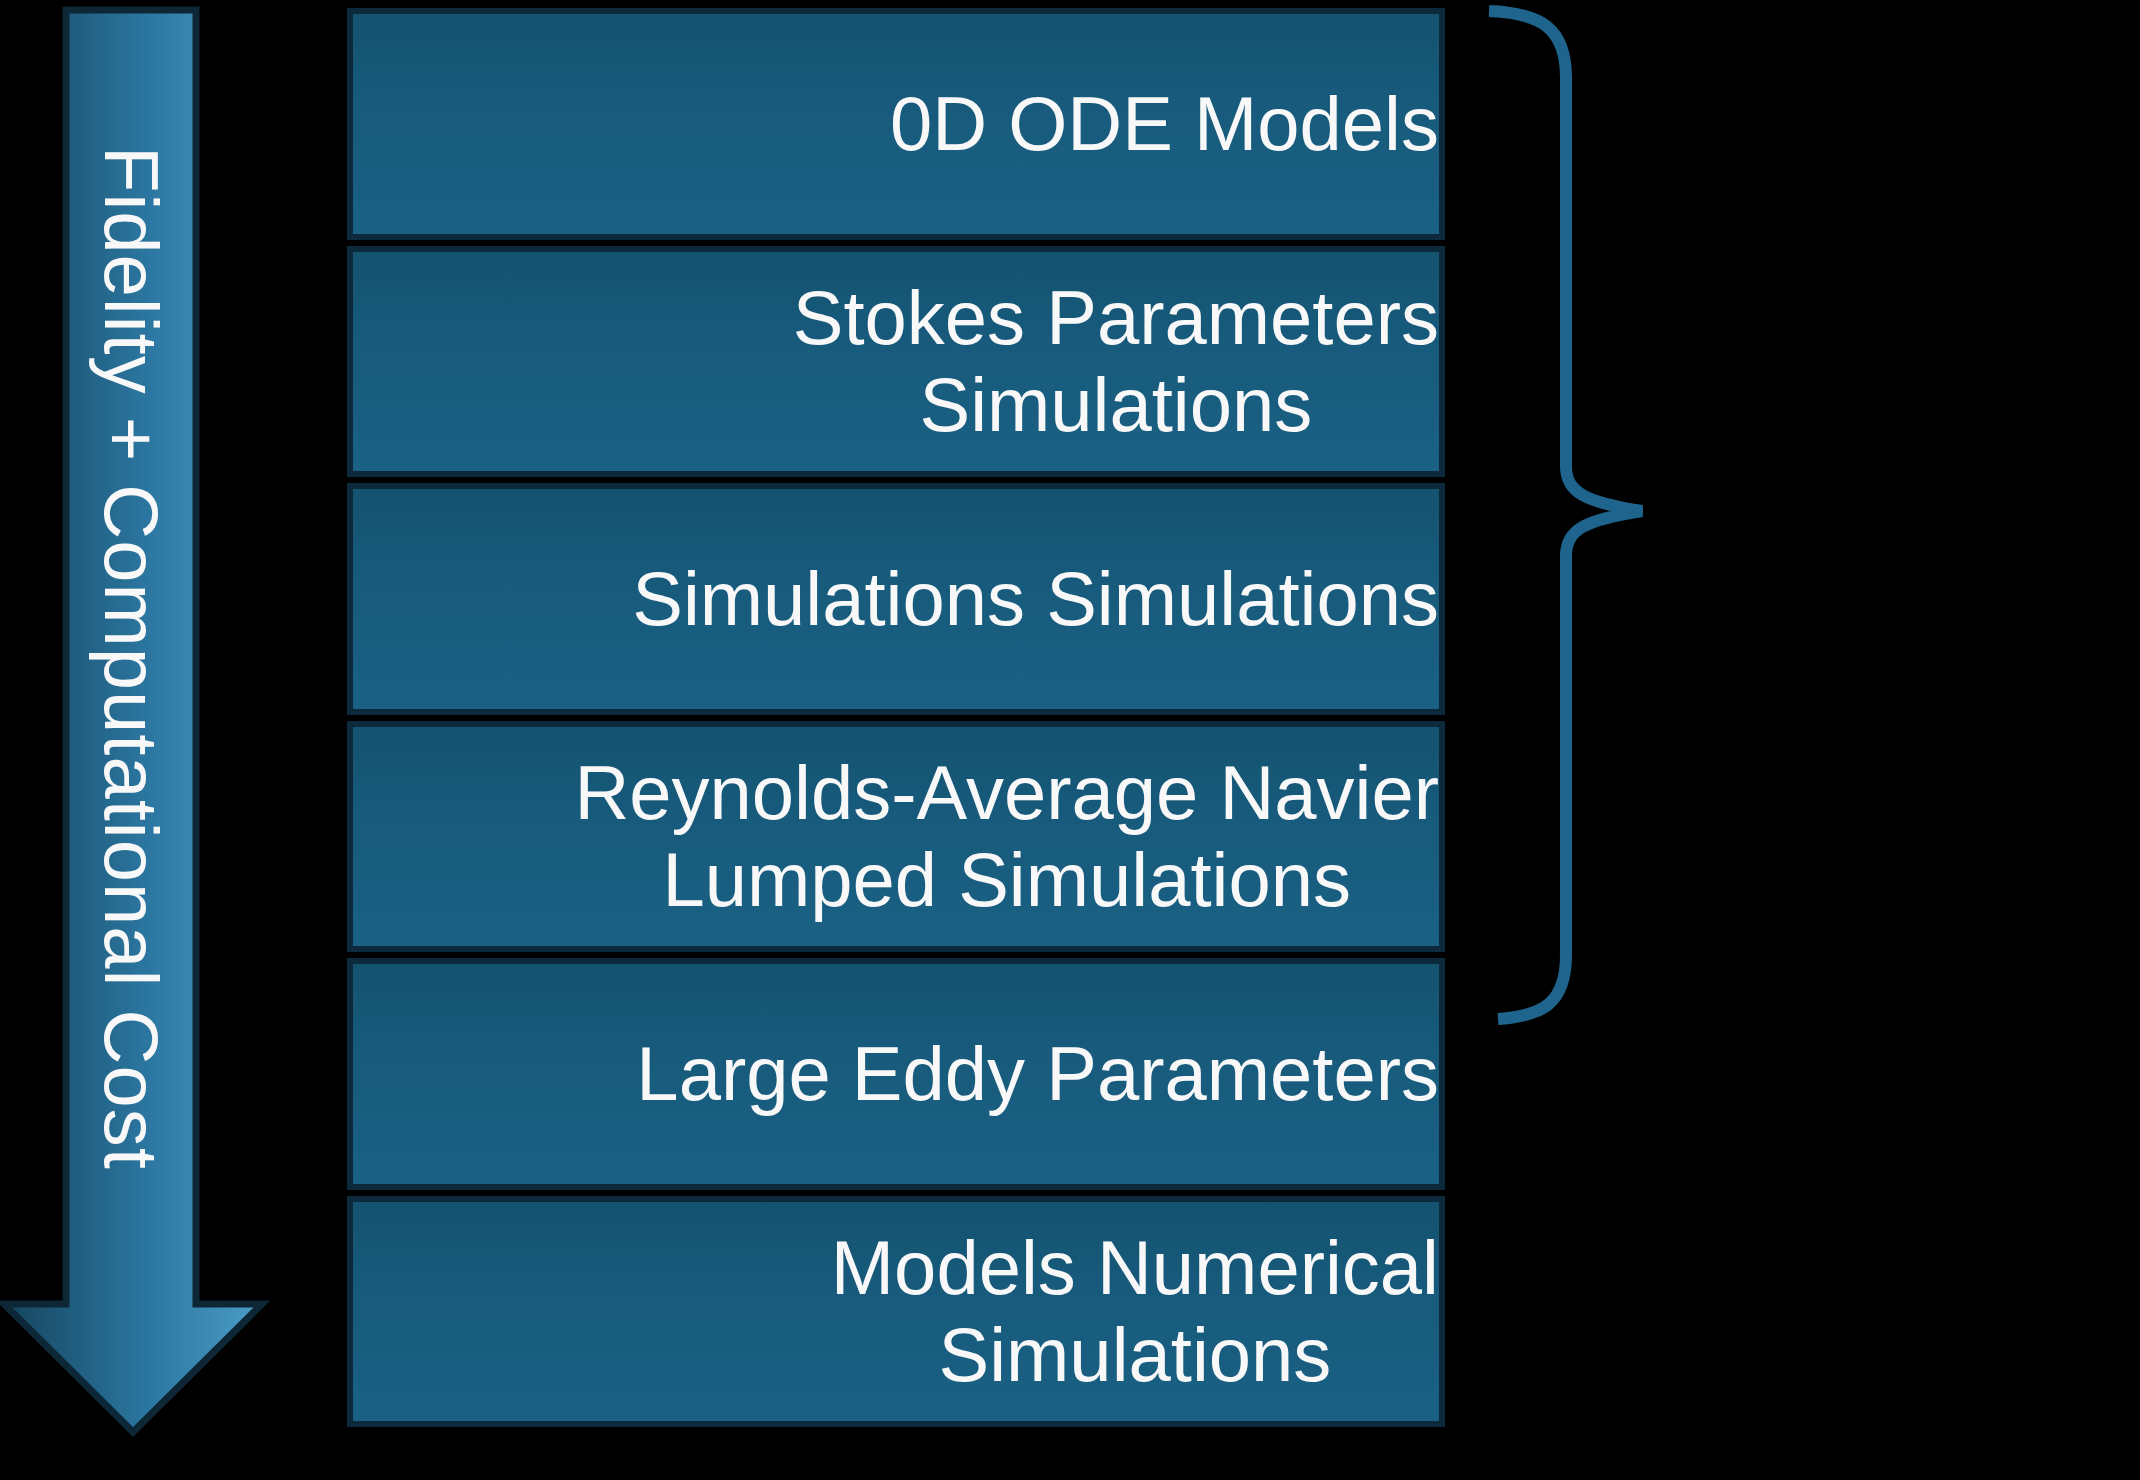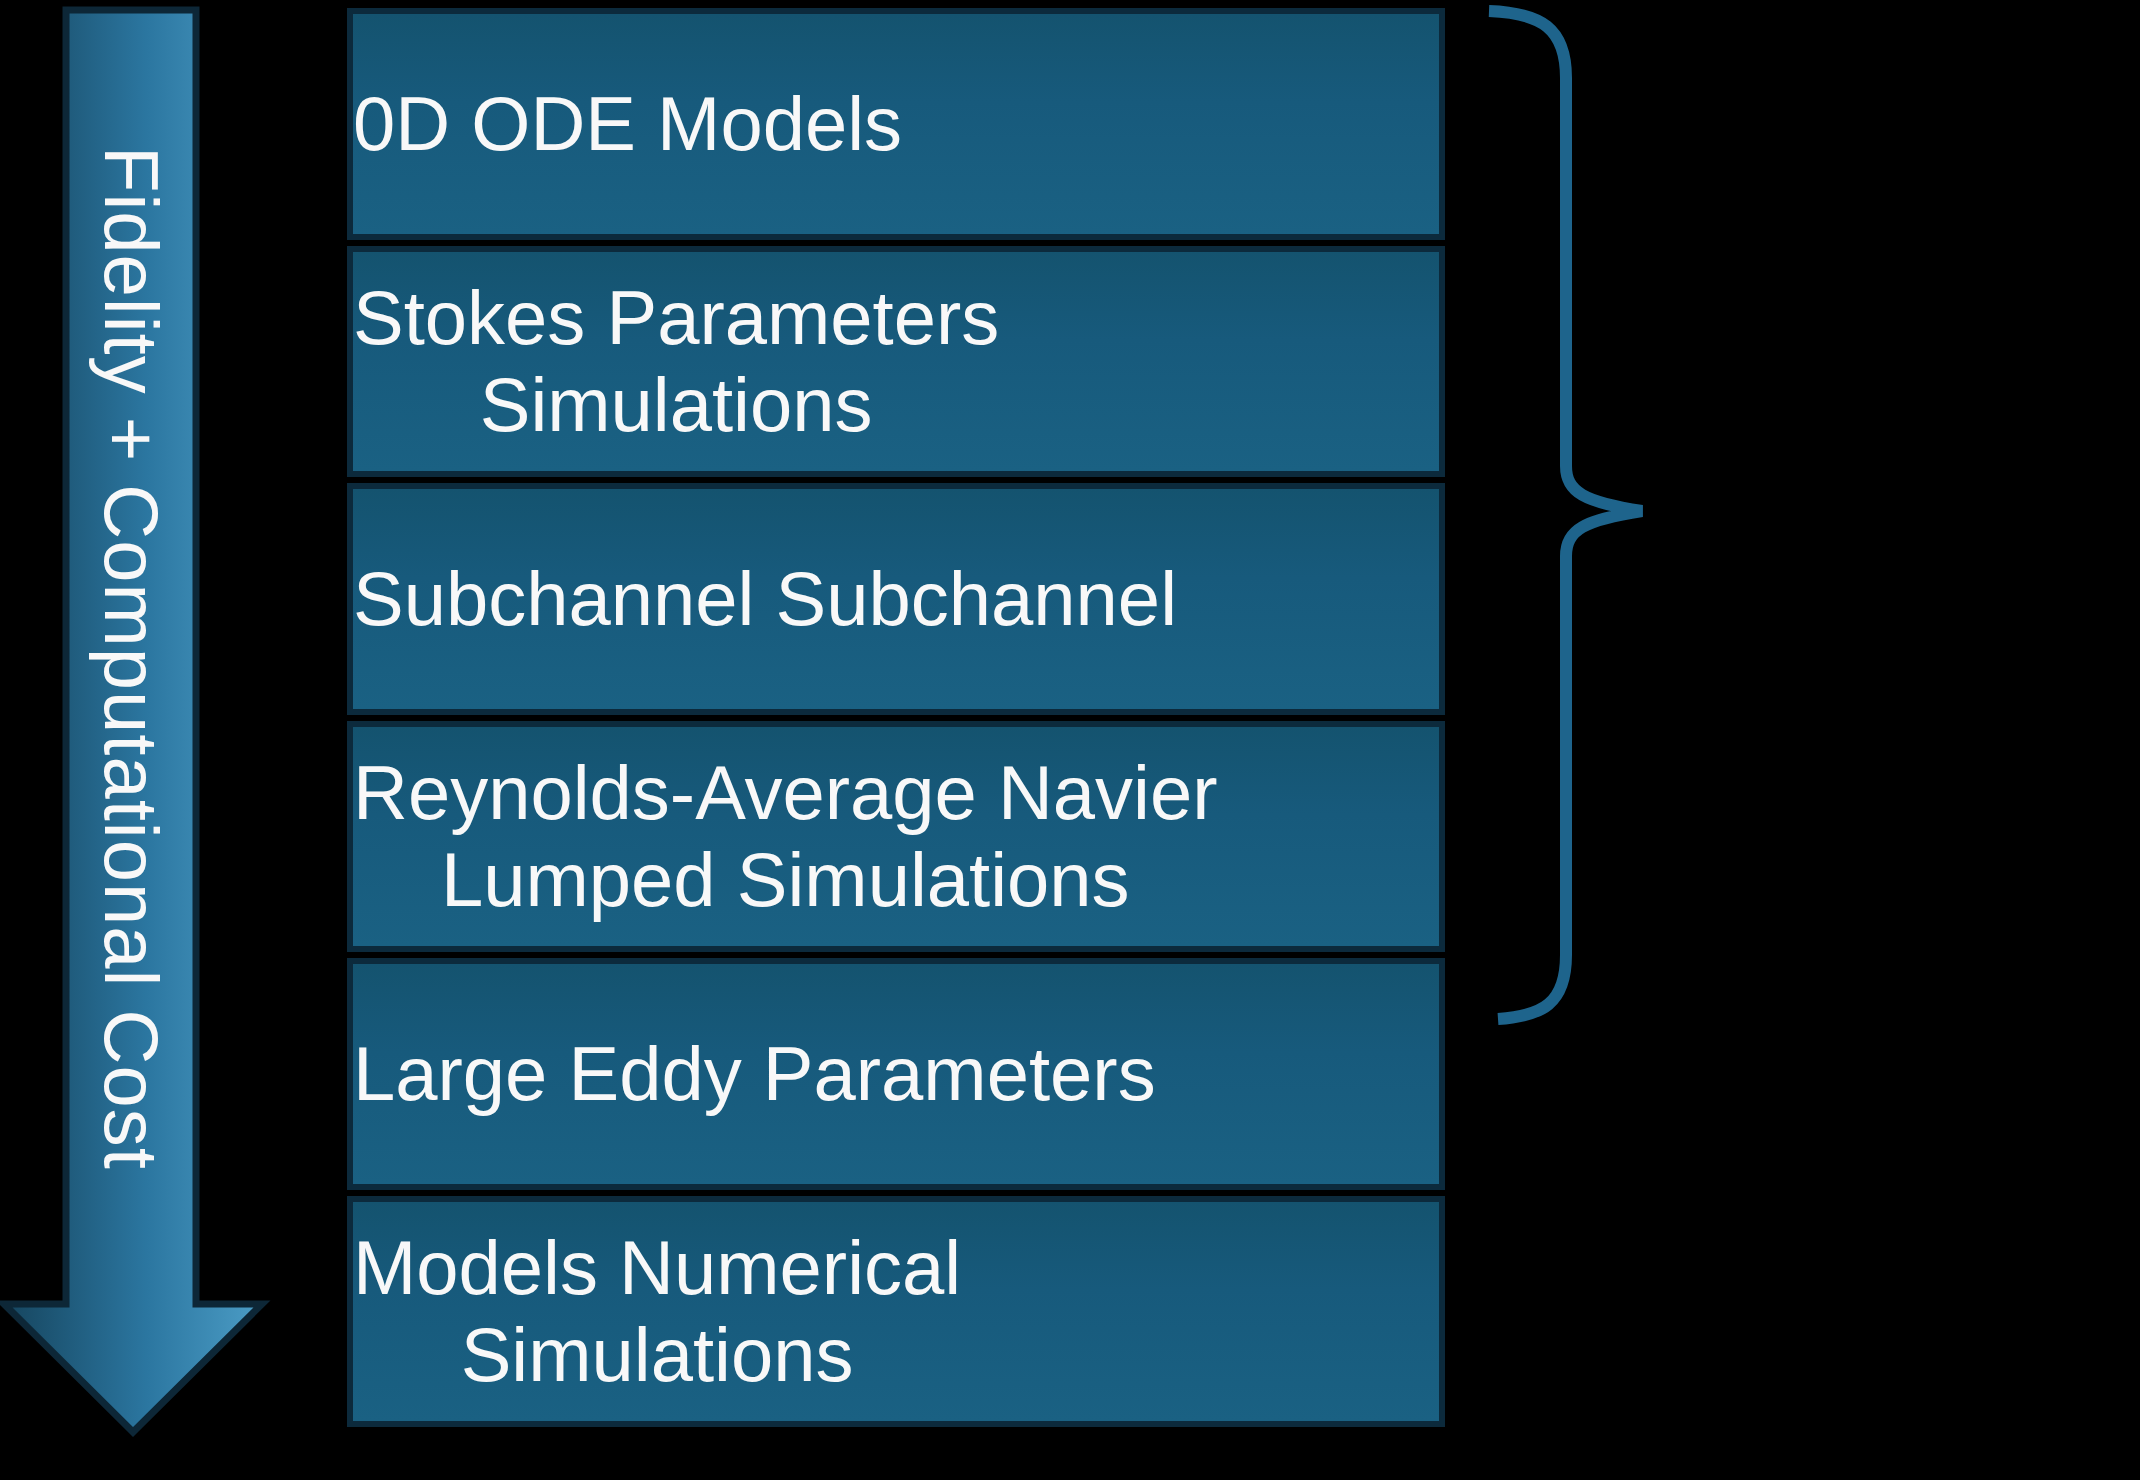--- a/index.html
+++ b/index.html
@@ -48,21 +48,21 @@
     gap: 6px;
     box-sizing: border-box;
   }
   .box {
     flex: 1 1 0;
     box-sizing: border-box;
     border: 6px solid #0C2A3C;
     background: linear-gradient(180deg, #14536F 0%, #175A7C 40%, #1A6183 100%);
     display: flex;
     align-items: center;
-    justify-content: flex-start;
+    justify-content: flex-end;
   }
   .box-label {
     color: #F8F8F8;
     font-size: 76px;
     line-height: 1.15;
     text-align: center;
     white-space: pre-line;
   }
 </style>
 </head>
@@ -94,21 +94,21 @@
 
   <div class="stack">
     <div class="box">
       <span class="box-label">0D ODE Models</span>
     </div>
     <div class="box">
       <span class="box-label">Stokes Parameters
 Simulations</span>
     </div>
     <div class="box">
-      <span class="box-label">Subchannel Subchannel</span>
+      <span class="box-label">Simulations Simulations</span>
     </div>
     <div class="box">
       <span class="box-label">Reynolds-Average Navier
 Lumped Simulations</span>
     </div>
     <div class="box">
       <span class="box-label">Large Eddy Parameters</span>
     </div>
     <div class="box">
       <span class="box-label">Models Numerical

